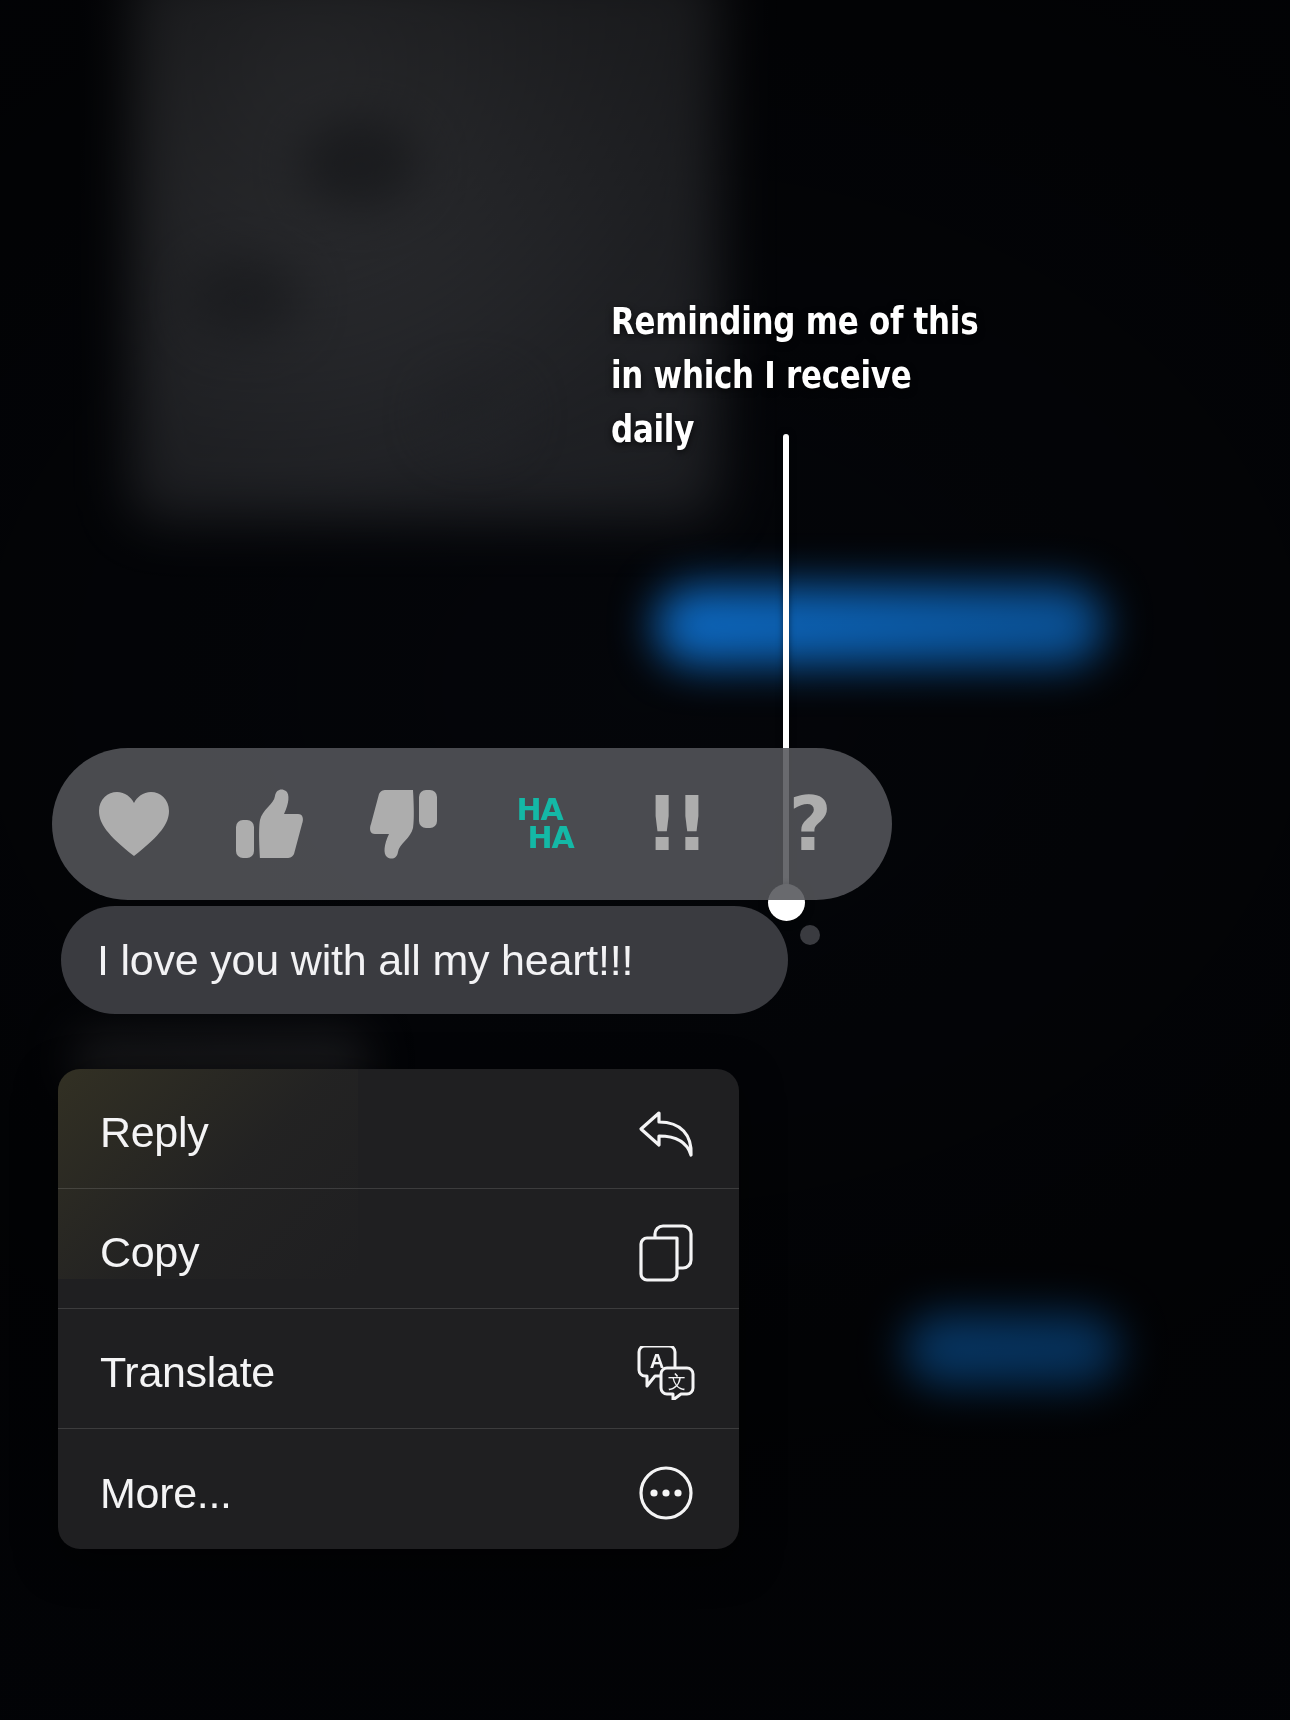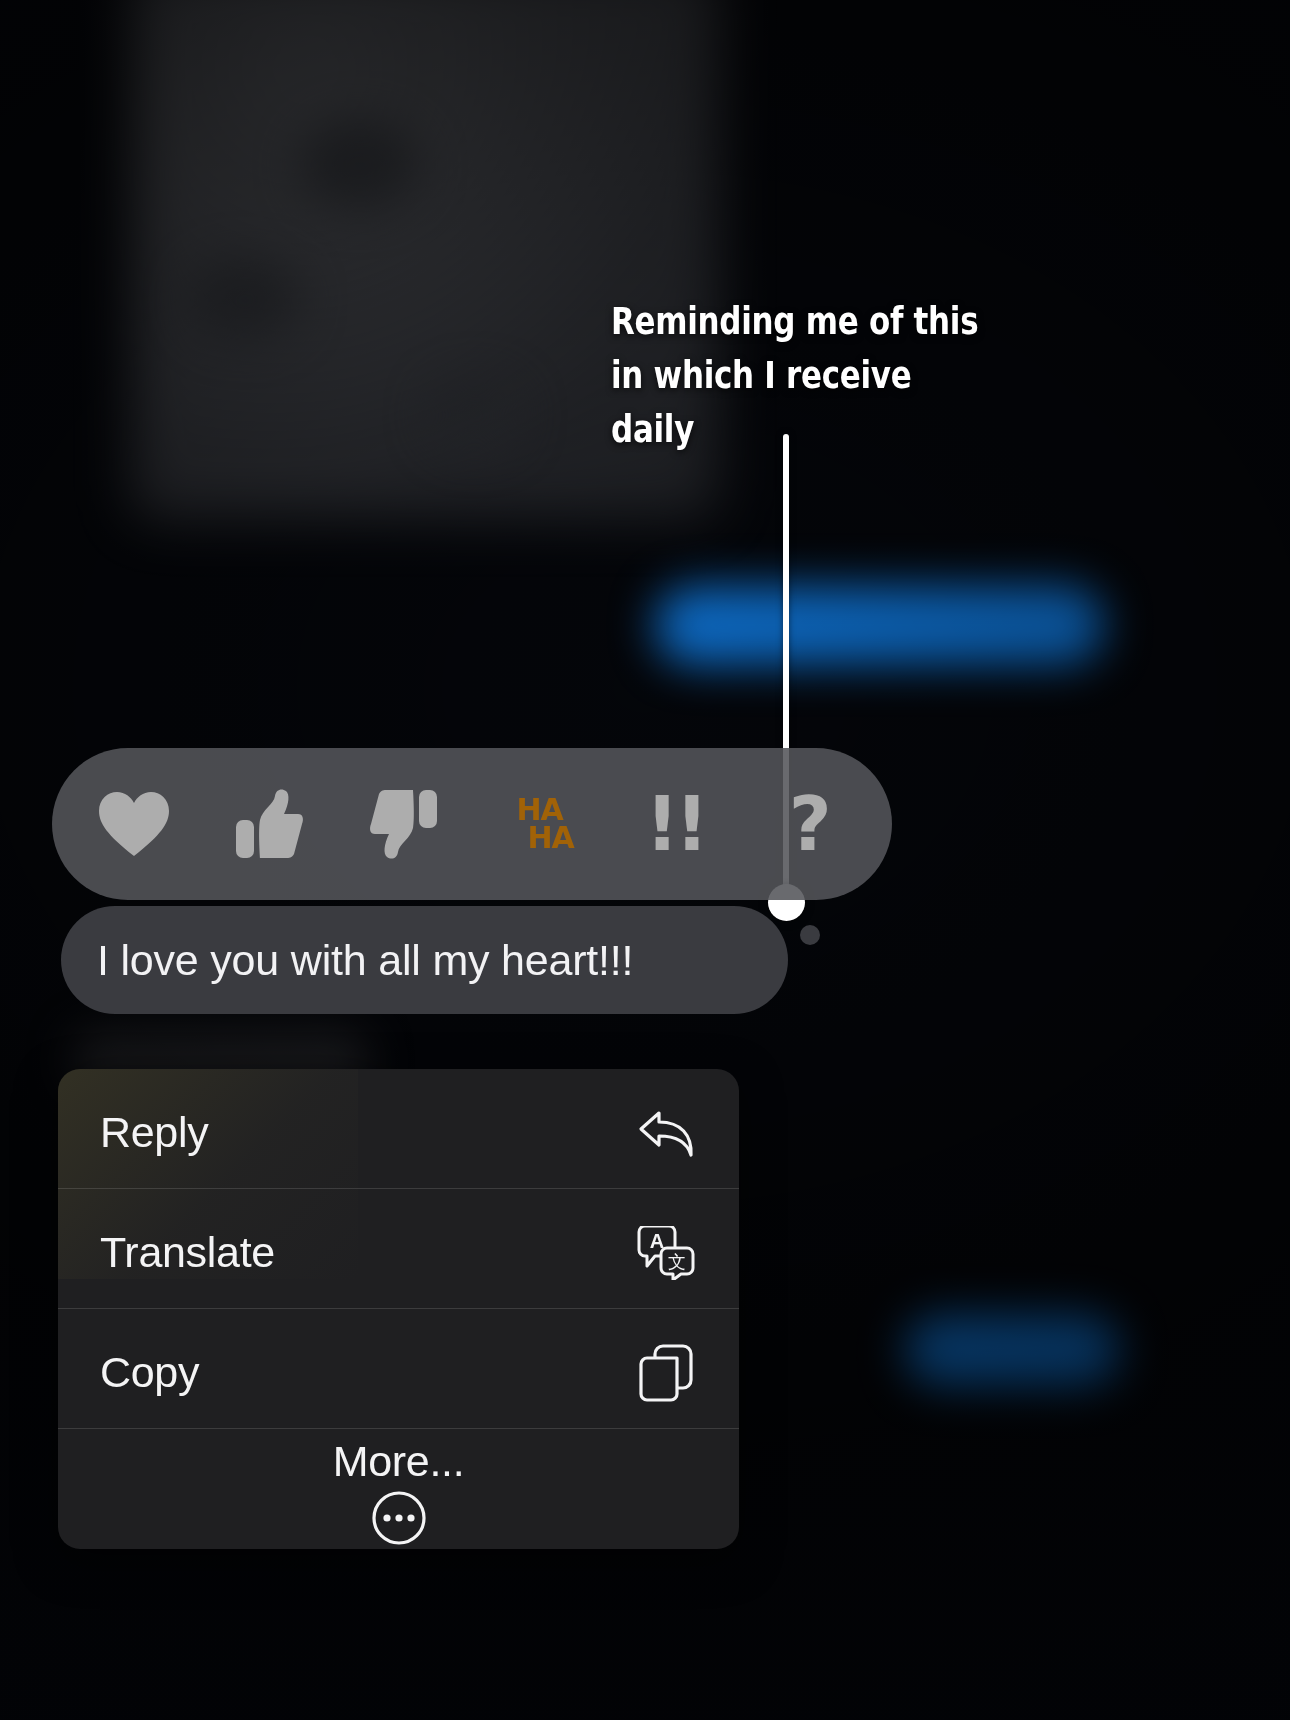--- a/index.html
+++ b/index.html
@@ -102,21 +102,21 @@
   .reaction {
     width:112px; height:112px;
     display:flex;
     align-items:center;
     justify-content:center;
     border-radius:50%;
   }
   .reaction svg { display:block; }
   .rx-fill { fill:#adadad; }
   .haha {
-    color:#a16207;
+    color:#14b8a6;
     font-family:"DejaVu Sans","Liberation Sans", sans-serif;
     font-weight:bold;
     font-size:30px;
     line-height:28px;
     text-align:center;
     letter-spacing:-1px;
   }
   .haha span { display:block; }
   .haha span:nth-child(2) { padding-left:22px; }
   .bang, .qmark {
@@ -172,21 +172,21 @@
   }
   .menu-item {
     position:relative;
     height:120px;
     display:flex;
     align-items:center;
     justify-content:space-between;
     padding:8px 42px 0 42px;
     border-bottom:1px solid rgba(255,255,255,.13);
   }
-  .menu-item:last-child { border-bottom:none;flex-direction:column; }
+  .menu-item:last-child { border-bottom:none; }
   .menu-label {
     color:#f4f4f5;
     font-size:43px;
     letter-spacing:-.3px;
   }
   .menu-icon { width:62px; height:62px; display:flex; align-items:center; justify-content:center; }
   .menu-icon svg { display:block; }
 </style>
 </head>
 <body>
@@ -260,20 +260,30 @@
   <span class="msg-text">I love you with all my heart!!!</span>
 </div>
 
 <div id="context-menu">
 
   <div class="menu-item">
     <span class="menu-label">Reply</span>
     <span class="menu-icon">
       <svg width="58" height="52" viewBox="0 0 58 52" fill="none" stroke="#f4f4f5" stroke-width="3.2" stroke-linecap="round" stroke-linejoin="round">
         <path d="M22 6 L4 22 L22 38 L22 29 C40 29 50 35 54 48 C55 28 44 15 22 15 Z"></path>
+      </svg>
+    </span>
+  </div>
+
+  <div class="menu-item">
+    <span class="menu-label">Copy</span>
+    <span class="menu-icon">
+      <svg width="54" height="58" viewBox="0 0 54 58" fill="none" stroke="#f4f4f5" stroke-width="3.2" stroke-linejoin="round">
+        <rect x="16" y="2" width="36" height="42" rx="8"></rect>
+        <path d="M38 14 L38 50 a6 6 0 0 1 -6 6 L8 56 a6 6 0 0 1 -6 -6 L2 20 a6 6 0 0 1 6 -6 Z" fill="#1f1f21"></path>
       </svg>
     </span>
   </div>
 
   <div class="menu-item">
     <span class="menu-label">Translate</span>
     <span class="menu-icon">
       <svg width="62" height="54" viewBox="0 0 62 54">
         <g fill="none" stroke="#f4f4f5" stroke-width="3" stroke-linejoin="round">
           <path d="M4 6 a6 6 0 0 1 6 -6 L34 0 a6 6 0 0 1 6 6 L40 24 a6 6 0 0 1 -6 6 L20 30 L12 40 L12 30 L10 30 a6 6 0 0 1 -6 -6 Z"></path>
@@ -281,30 +291,20 @@
         <text x="22" y="22" fill="#f4f4f5" font-family="Liberation Sans, sans-serif" font-size="20" font-weight="bold" text-anchor="middle">A</text>
         <g fill="#1f1f21" stroke="#f4f4f5" stroke-width="3" stroke-linejoin="round">
           <path d="M26 28 a6 6 0 0 1 6 -6 L52 22 a6 6 0 0 1 6 6 L58 42 a6 6 0 0 1 -6 6 L46 48 L38 54 L38 48 L32 48 a6 6 0 0 1 -6 -6 Z"></path>
         </g>
         <text x="42" y="42" fill="#f4f4f5" font-family="DejaVu Sans, sans-serif" font-size="18" text-anchor="middle">文</text>
       </svg>
     </span>
   </div>
 
   <div class="menu-item">
-    <span class="menu-label">Copy</span>
-    <span class="menu-icon">
-      <svg width="54" height="58" viewBox="0 0 54 58" fill="none" stroke="#f4f4f5" stroke-width="3.2" stroke-linejoin="round">
-        <rect x="16" y="2" width="36" height="42" rx="8"></rect>
-        <path d="M38 14 L38 50 a6 6 0 0 1 -6 6 L8 56 a6 6 0 0 1 -6 -6 L2 20 a6 6 0 0 1 6 -6 Z" fill="#1f1f21"></path>
-      </svg>
-    </span>
-  </div>
-
-  <div class="menu-item">
     <span class="menu-label">More...</span>
     <span class="menu-icon">
       <svg width="56" height="56" viewBox="0 0 56 56">
         <circle cx="28" cy="28" r="25" fill="none" stroke="#f4f4f5" stroke-width="3.2"></circle>
         <circle cx="16" cy="28" r="3.6" fill="#f4f4f5"></circle>
         <circle cx="28" cy="28" r="3.6" fill="#f4f4f5"></circle>
         <circle cx="40" cy="28" r="3.6" fill="#f4f4f5"></circle>
       </svg>
     </span>
   </div>

